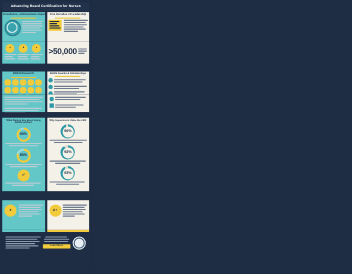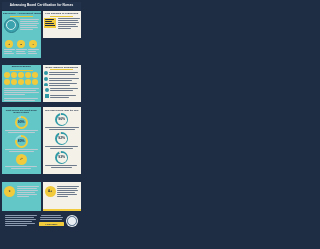--- a/index.html
+++ b/index.html
@@ -165,20 +165,30 @@
           </div>
           <div style="margin-top:1.2px;">
             <div class="ln l" style="width:100%"></div>
             <div class="ln l" style="width:78%"></div>
             <div class="ln l" style="width:90%"></div>
           </div>
         </div>
       </div>
     </div>
 
+    <div class="col-r panel-white" style="top:0;height:20px;">
+      <div class="row" style="padding:5px 1.5px 0;align-items:center;">
+        <div class="bignum">&gt;50,000</div>
+        <div style="flex:1;margin-left:1.5px;">
+          <div class="ln d" style="width:96%"></div>
+          <div class="ln d" style="width:88%"></div>
+          <div class="ln d" style="width:74%"></div>
+        </div>
+      </div>
+    </div>
   </div>
 
   <div class="band panel-navy" style="top:58px;height:7px;"></div>
 
   <div class="band" style="top:65px;height:21px;">
 
     <div class="col-l panel-teal" style="top:0;height:21px;">
       <div class="hdr on-teal" style="padding:1.4px 1px .8px;">BCEN Research</div>
       <div class="hdr-rule"></div>
       <div style="display:flex;flex-wrap:wrap;justify-content:center;gap:1px;padding:.5px 2px;">

